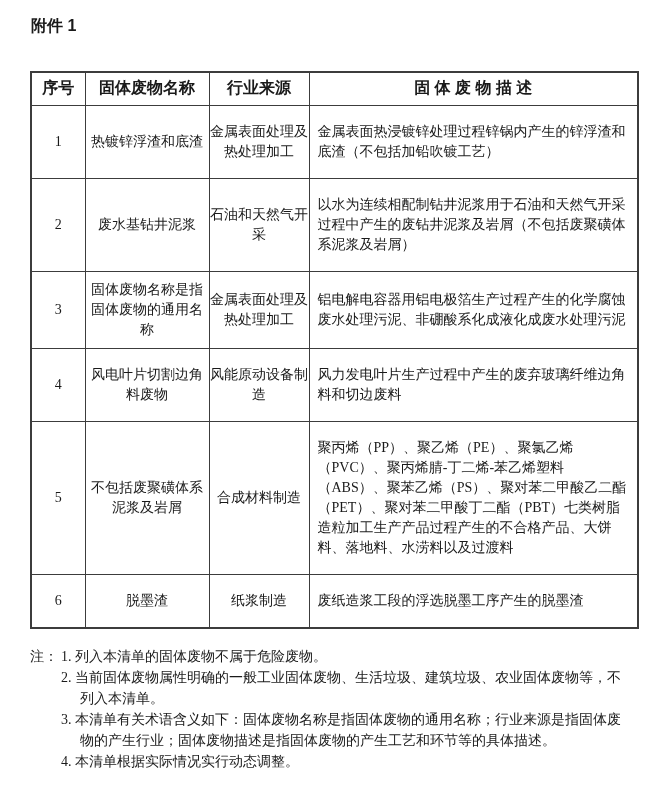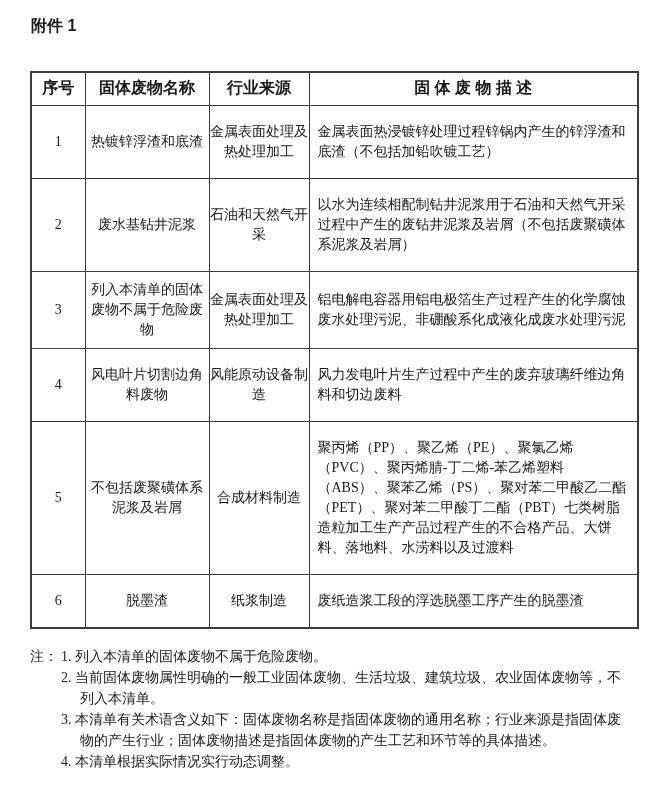--- a/index.html
+++ b/index.html
@@ -126,21 +126,21 @@
         <td class="cell-desc">金属表面热浸镀锌处理过程锌锅内产生的锌浮渣和底渣（不包括加铅吹镀工艺）</td>
       </tr>
       <tr class="row-h-70">
         <td class="cell-no">2</td>
         <td class="cell-name">废水基钻井泥浆</td>
         <td class="cell-ind">石油和天然气开采</td>
         <td class="cell-desc">以水为连续相配制钻井泥浆用于石油和天然气开采过程中产生的废钻井泥浆及岩屑（不包括废聚磺体系泥浆及岩屑）</td>
       </tr>
       <tr class="row-h-52">
         <td class="cell-no">3</td>
-        <td class="cell-name">列入本清单的固体废物不属于危险废物</td>
+        <td class="cell-name">固体废物名称是指固体废物的通用名称</td>
         <td class="cell-ind">金属表面处理及热处理加工</td>
         <td class="cell-desc">铝电解电容器用铝电极箔生产过程产生的化学腐蚀废水处理污泥、非硼酸系化成液化成废水处理污泥</td>
       </tr>
       <tr class="row-h-51">
         <td class="cell-no">4</td>
         <td class="cell-name">风电叶片切割边角料废物</td>
         <td class="cell-ind">风能原动设备制造</td>
         <td class="cell-desc">风力发电叶片生产过程中产生的废弃玻璃纤维边角料和切边废料</td>
       </tr>
       <tr class="row-h-119">

